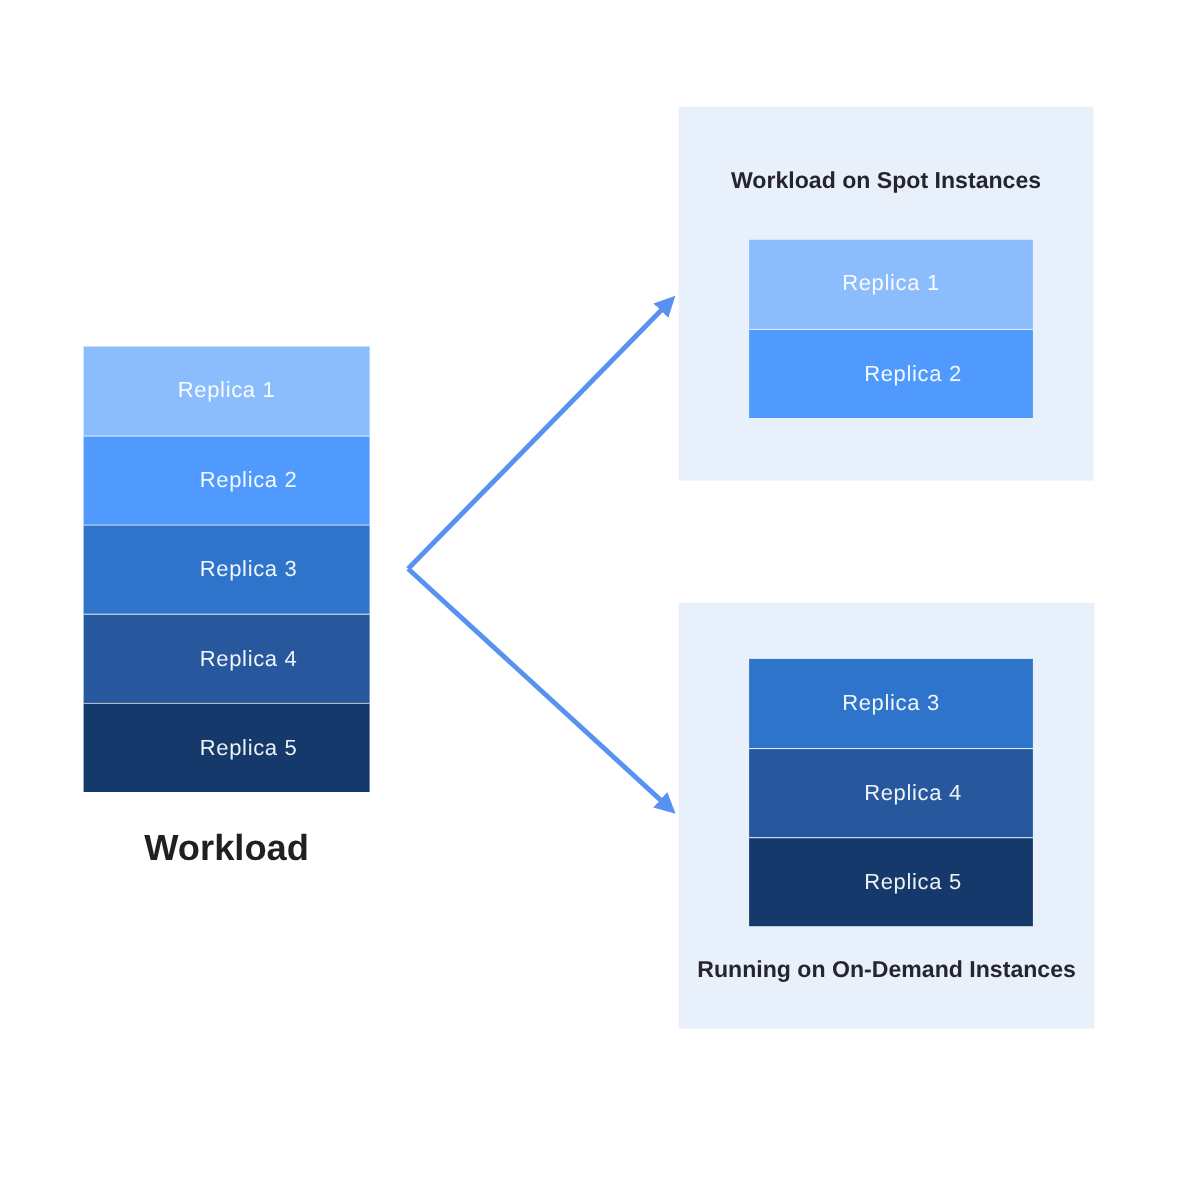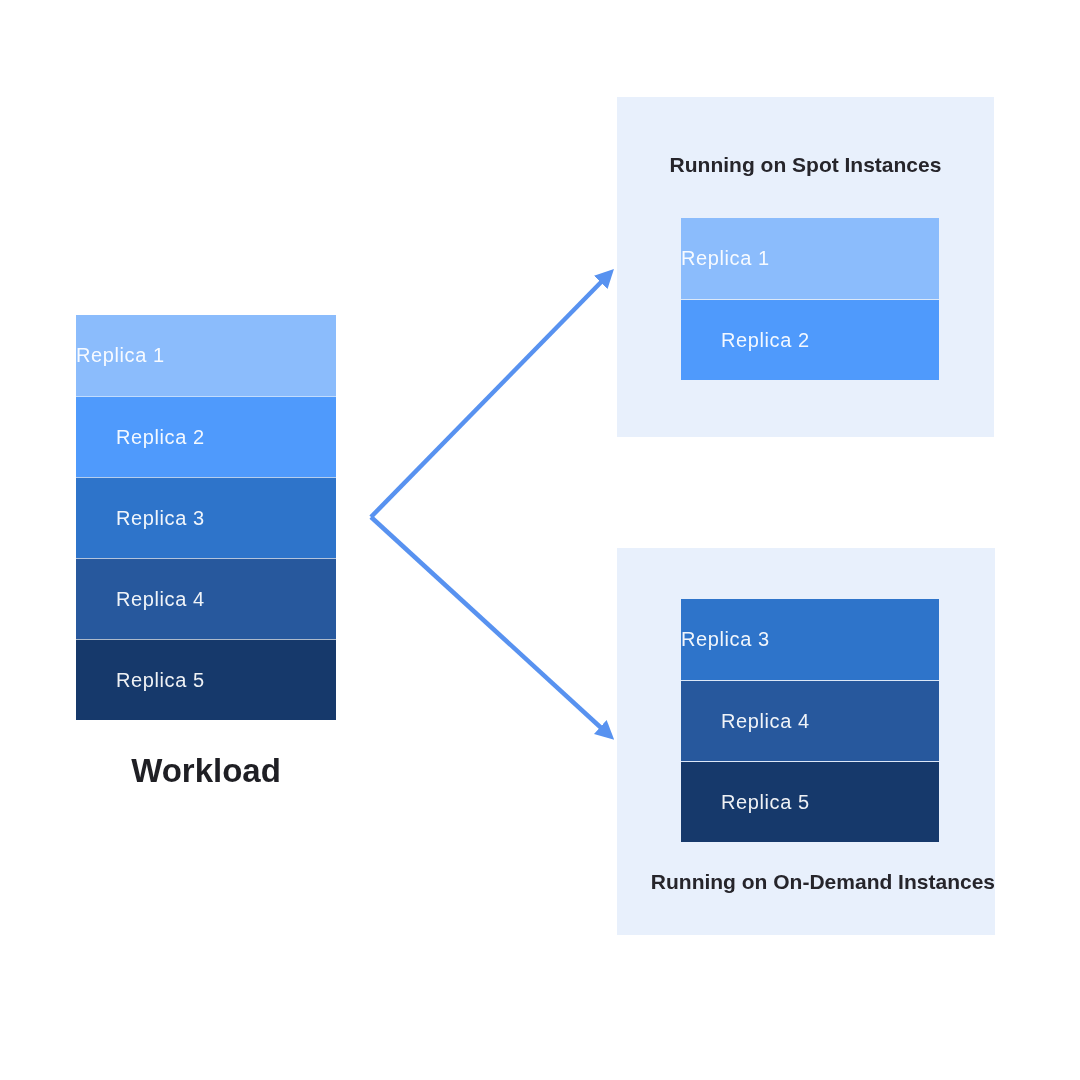--- a/index.html
+++ b/index.html
@@ -22,21 +22,21 @@
     left: 76px;
     top: 315px;
     width: 260px;
     display: flex;
     flex-direction: column;
   }
   .band {
     height: 81px;
     display: flex;
     align-items: center;
-    justify-content: flex-start;
+    justify-content: center;
     box-sizing: border-box;
   }
   .band + .band { border-top: 1px solid rgba(255,255,255,0.65); padding-left: 40px; }
   .band-label {
     color: rgba(255,255,255,0.93);
     font-size: 20px;
     letter-spacing: 0.6px;
     font-weight: 400;
   }
   .workload-caption {
@@ -70,21 +70,21 @@
   .panel-title {
     position: absolute;
     left: 0;
     width: 100%;
     text-align: center;
     font-size: 21px;
     font-weight: 700;
     color: #26252b;
   }
   .panel-spot .panel-title { top: 56px; }
-  .panel-ondemand .panel-title { top: 322px; text-align: right; }
+  .panel-ondemand .panel-title { top: 322px; }
 
   .panel-stack {
     position: absolute;
     left: 64px;
     width: 258px;
     display: flex;
     flex-direction: column;
   }
   .panel-spot .panel-stack { top: 121px; }
   .panel-ondemand .panel-stack { top: 51px; }
@@ -128,21 +128,21 @@
     <defs>
       <marker id="arrowhead" viewBox="0 0 10 10" refX="7" refY="5" markerWidth="4.2" markerHeight="4.2" orient="auto-start-reverse">
         <path d="M0,0 L10,5 L0,10 z" fill="#5892f0"></path>
       </marker>
     </defs>
     <line x1="371" y1="517" x2="610" y2="273" stroke-width="4.5" marker-end="url(#arrowhead)" stroke="#5892f0"></line>
     <line x1="371" y1="517" x2="610" y2="736" stroke-width="4.5" marker-end="url(#arrowhead)" stroke="#5892f0"></line>
   </svg>
 
   <div class="panel panel-spot" style="background-color: rgb(232, 240, 252);">
-    <div class="panel-title">Running on Spot Instances</div>
+    <div class="panel-title">Workload on Spot Instances</div>
     <div class="panel-stack">
       <div class="band" style="background-color: rgb(139, 188, 252);">
         <span class="band-label">Replica 1</span>
       </div>
       <div class="band" style="background-color: rgb(79, 154, 252);">
         <span class="band-label">Replica 2</span>
       </div>
     </div>
   </div>
 

